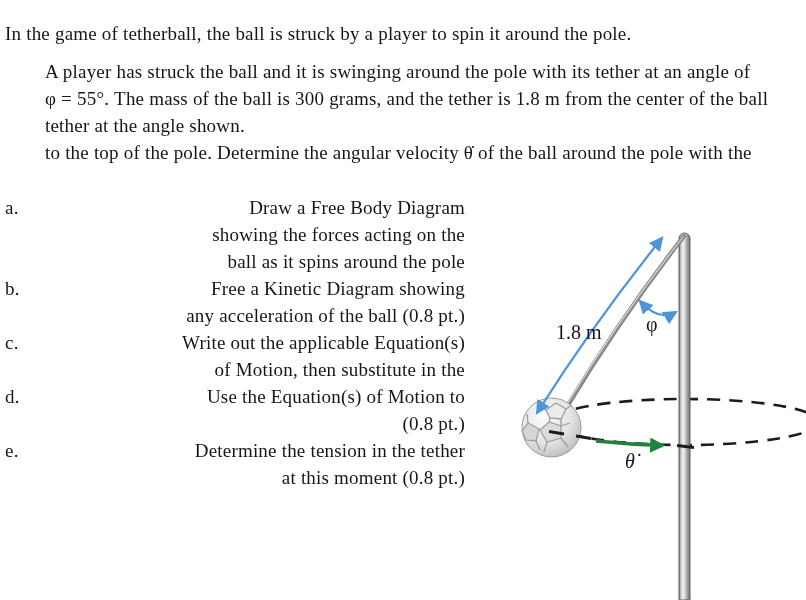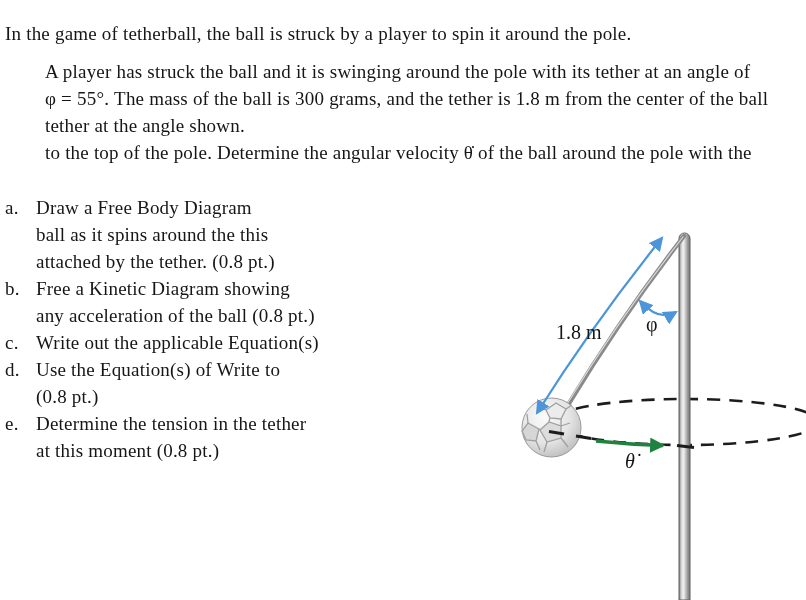--- a/index.html
+++ b/index.html
@@ -19,21 +19,21 @@
     font-size: 19px;
     line-height: 27px;
     letter-spacing: 0.2px;
   }
   #intro  { top: 20px;  width: 798px; }
   #stmt   { top: 58px; width: 798px; margin-left: 40px; }
   #tasks  { top: 194px; width: 460px; }
   .line { display: block; }
   .task { display: flex; }
   .task-letter { flex: 0 0 31px; width: 31px; }
-  .task-lines { flex: 1; }
+  .task-lines { flex: 1; text-align: right; }
   .diagram-wrap {
     position: absolute;
     left: 440px;
     top: 220px;
     width: 366px;
     height: 380px;
   }
   svg text {
     font-family: "Liberation Serif", "DejaVu Serif", serif;
     fill: #151515;
@@ -57,44 +57,45 @@
     <span class="line">tether at the angle shown.</span>
     <span class="line">to the top of the pole. Determine the angular velocity θ̇ of the ball around the pole with the</span>
   </div>
 
   <div id="tasks" class="textblock">
 
     <div class="task">
       <span class="task-letter">a.</span>
       <div class="task-lines">
         <span class="line">Draw a Free Body Diagram</span>
-        <span class="line">ball as it spins around the this</span>
-        <span class="line">attached by the tether. (0.8 pt.)</span>
+        <span class="line">showing the forces acting on the</span>
+        <span class="line">ball as it spins around the pole</span>
       </div>
     </div>
 
     <div class="task">
       <span class="task-letter">b.</span>
       <div class="task-lines">
         <span class="line">Free a Kinetic Diagram showing</span>
         <span class="line">any acceleration of the ball (0.8 pt.)</span>
       </div>
     </div>
 
     <div class="task">
       <span class="task-letter">c.</span>
       <div class="task-lines">
         <span class="line">Write out the applicable Equation(s)</span>
+        <span class="line">of Motion, then substitute in the</span>
       </div>
     </div>
 
     <div class="task">
       <span class="task-letter">d.</span>
       <div class="task-lines">
-        <span class="line">Use the Equation(s) of Write to</span>
+        <span class="line">Use the Equation(s) of Motion to</span>
         <span class="line">(0.8 pt.)</span>
       </div>
     </div>
 
     <div class="task">
       <span class="task-letter">e.</span>
       <div class="task-lines">
         <span class="line">Determine the tension in the tether</span>
         <span class="line">at this moment (0.8 pt.)</span>
       </div>

